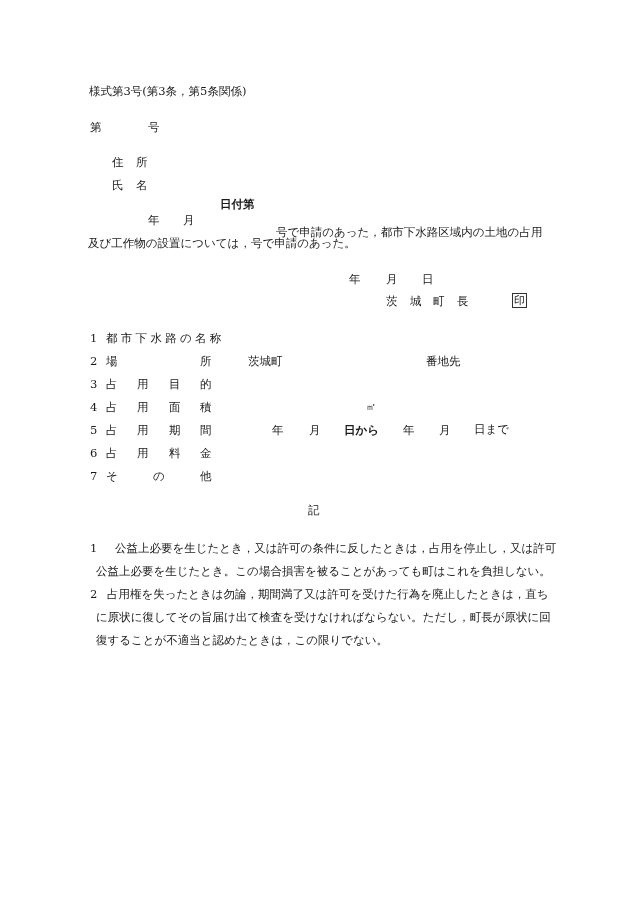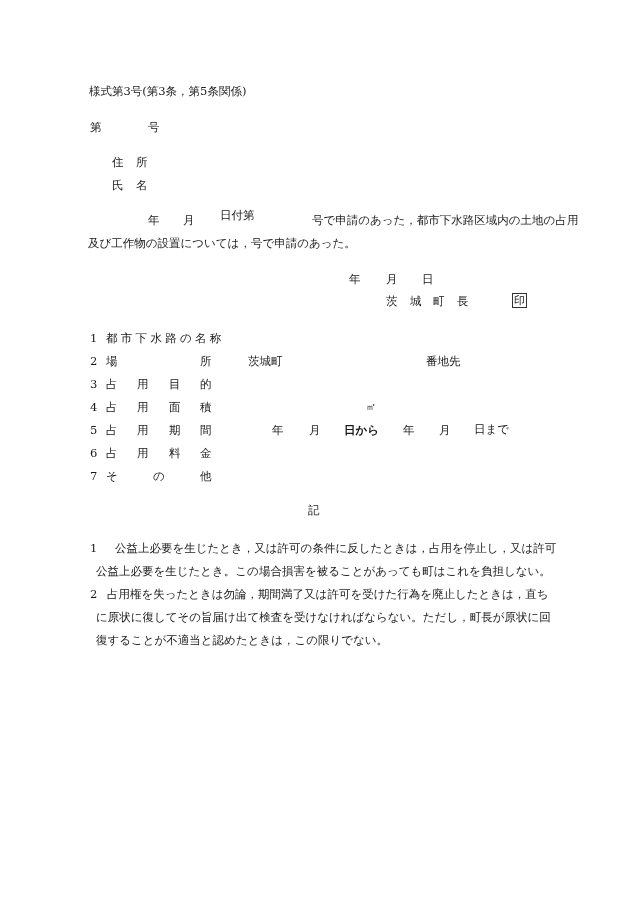--- a/index.html
+++ b/index.html
@@ -25,22 +25,22 @@
 <div class="abs" style="left:90px; top:120px;">第</div>
 <div class="abs" style="left:148px; top:120px;">号</div>
 
 <div class="abs" style="left:112px; top:155px;">住</div>
 <div class="abs" style="left:136px; top:155px;">所</div>
 <div class="abs" style="left:112px; top:178px;">氏</div>
 <div class="abs" style="left:136px; top:178px;">名</div>
 
 <div class="abs" style="left:148px; top:213px;">年</div>
 <div class="abs" style="left:183px; top:213px;">月</div>
-<div class="abs" style="left:220px; top:208px;">日付第</div>
-<div class="abs" style="left:276px; top:213px;margin-left:36px;">号で申請のあった，都市下水路区域内の土地の占用</div>
+<div class="abs" style="left:220px; top:197px;font-weight:bold;">日付第</div>
+<div class="abs" style="left:276px; top:225px;">号で申請のあった，都市下水路区域内の土地の占用</div>
 <div class="abs" style="left:88px; top:236px;">及び工作物の設置については，号で申請のあった。</div>
 
 <div class="abs" style="left:349px; top:272px;">年</div>
 <div class="abs" style="left:386px; top:272px;">月</div>
 <div class="abs" style="left:422px; top:272px;">日</div>
 
 <div class="abs" style="left:386px; top:294px;">茨</div>
 <div class="abs" style="left:410px; top:294px;">城</div>
 <div class="abs" style="left:433px; top:294px;">町</div>
 <div class="abs" style="left:457px; top:294px;">長</div>

